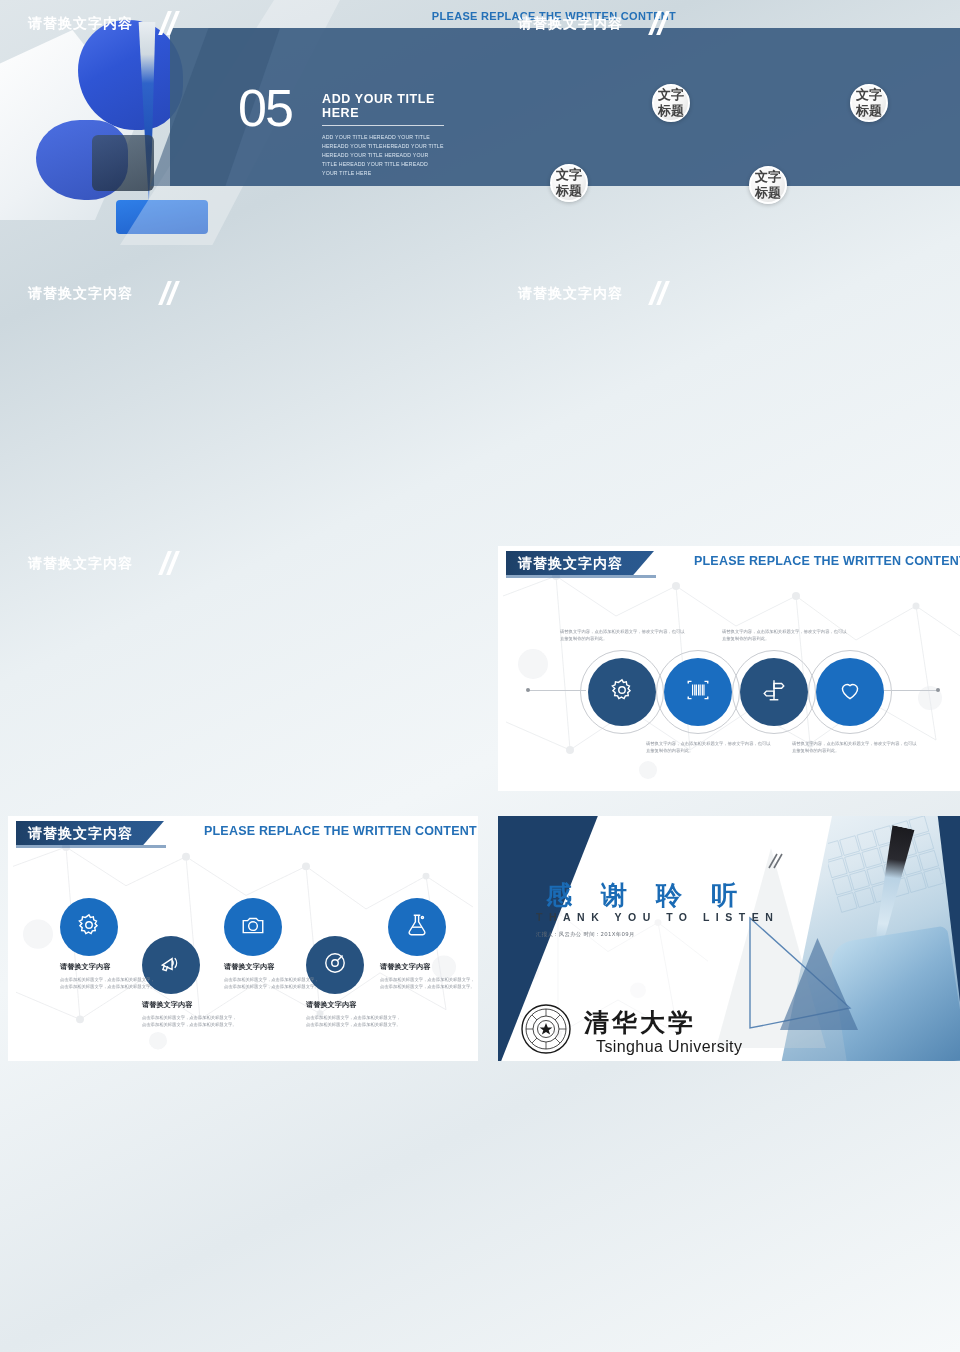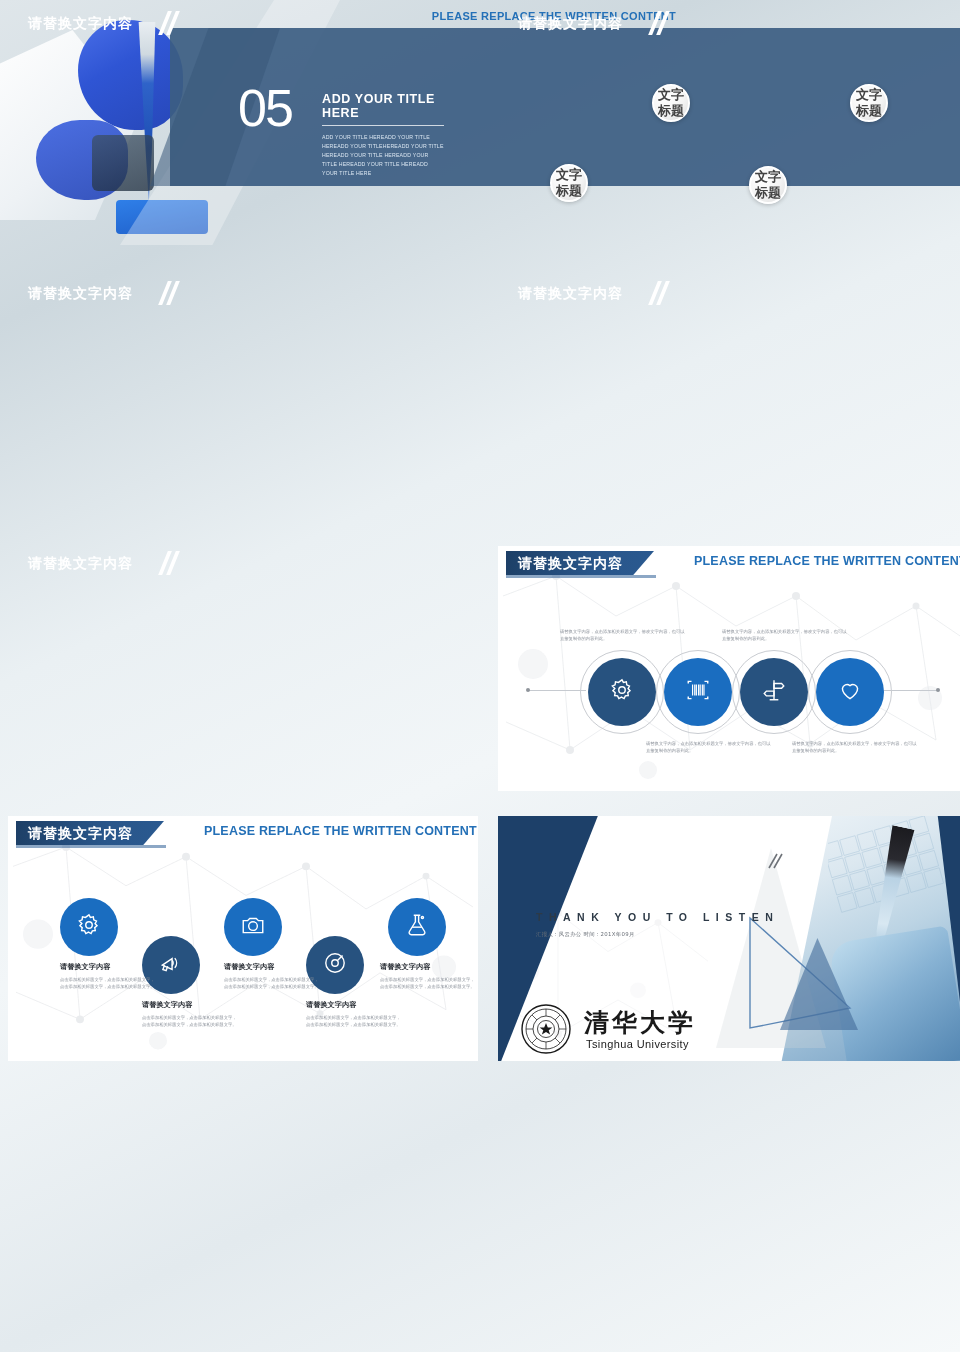--- a/index.html
+++ b/index.html
@@ -125,21 +125,21 @@
   .ring{ position:absolute; border:1.3px solid #c9ccd1; border-radius:50%; }
 
   
   .thanks-cn{ color:#1a6bb5; font-size:26px; font-weight:700; letter-spacing:10px;
               font-family:"DejaVu Sans","Liberation Sans",sans-serif; }
   .thanks-en{ color:#2d3a47; font-size:10.5px; font-weight:700; letter-spacing:6.5px; }
   .thanks-meta{ color:#6a7078; font-size:5.4px; letter-spacing:.3px;
                 font-family:"DejaVu Sans","Liberation Sans",sans-serif; }
   .uni-cn{ color:#1a1a1a; font-size:25px; font-weight:700; letter-spacing:3px;
            font-family:"DejaVu Serif","Liberation Serif",serif; }
-  .uni-en{ color:#1a1a1a; font-size:11px; letter-spacing:.4px; }
+  .uni-en{ color:#1a1a1a; font-size:16px; letter-spacing:.4px;margin-left:10px; }
 </style>
 </head>
 <body>
 
 <div class="grid">
 
   <div class="slide">
     <div class="net">
       <svg viewBox="0 0 470 245" preserveAspectRatio="none">
         <g stroke="#e3e5e8" stroke-width="0.7" fill="none">
@@ -949,20 +949,21 @@
                 background:rgba(70,110,155,.62);clip-path:polygon(48% 0,100% 100%,0 100%);"></div>
     <div style="position:absolute;left:265px;top:34px;width:22px;height:22px;">
       <svg viewBox="0 0 22 22">
           <g stroke="#6d7278" stroke-width="1.6">
         <path d="M6 18 L14 4"></path>
             <path d="M11 18 L19 4"></path>
           </g>
         </svg>
     </div>
 
+    <div class="thanks-cn" style="position:absolute;left:48px;top:62px;">感 谢 聆 听</div>
     <div class="thanks-en" style="position:absolute;left:38px;top:95px;">THANK YOU TO LISTEN</div>
     <div class="thanks-meta" style="position:absolute;left:38px;top:115px;">汇报人：风云办公  时间：201X年09月</div>
 
     <div style="position:absolute;left:22px;top:187px;width:52px;height:52px;">
       <svg viewBox="0 0 52 52">
         <circle cx="26" cy="26" r="24" fill="none" stroke="#1a1a1a" stroke-width="1.4"></circle>
         <circle cx="26" cy="26" r="20" fill="none" stroke="#1a1a1a" stroke-width="0.8"></circle>
         <circle cx="26" cy="26" r="13" fill="none" stroke="#1a1a1a" stroke-width="0.8"></circle>
         <circle cx="26" cy="26" r="8.5" fill="none" stroke="#1a1a1a" stroke-width="0.8"></circle>
         <polygon points="26,20 27.8,24.4 32.4,24.4 28.7,27.2 30.1,31.6 26,28.9 21.9,31.6 23.3,27.2 19.6,24.4 24.2,24.4" fill="#1a1a1a"></polygon>

